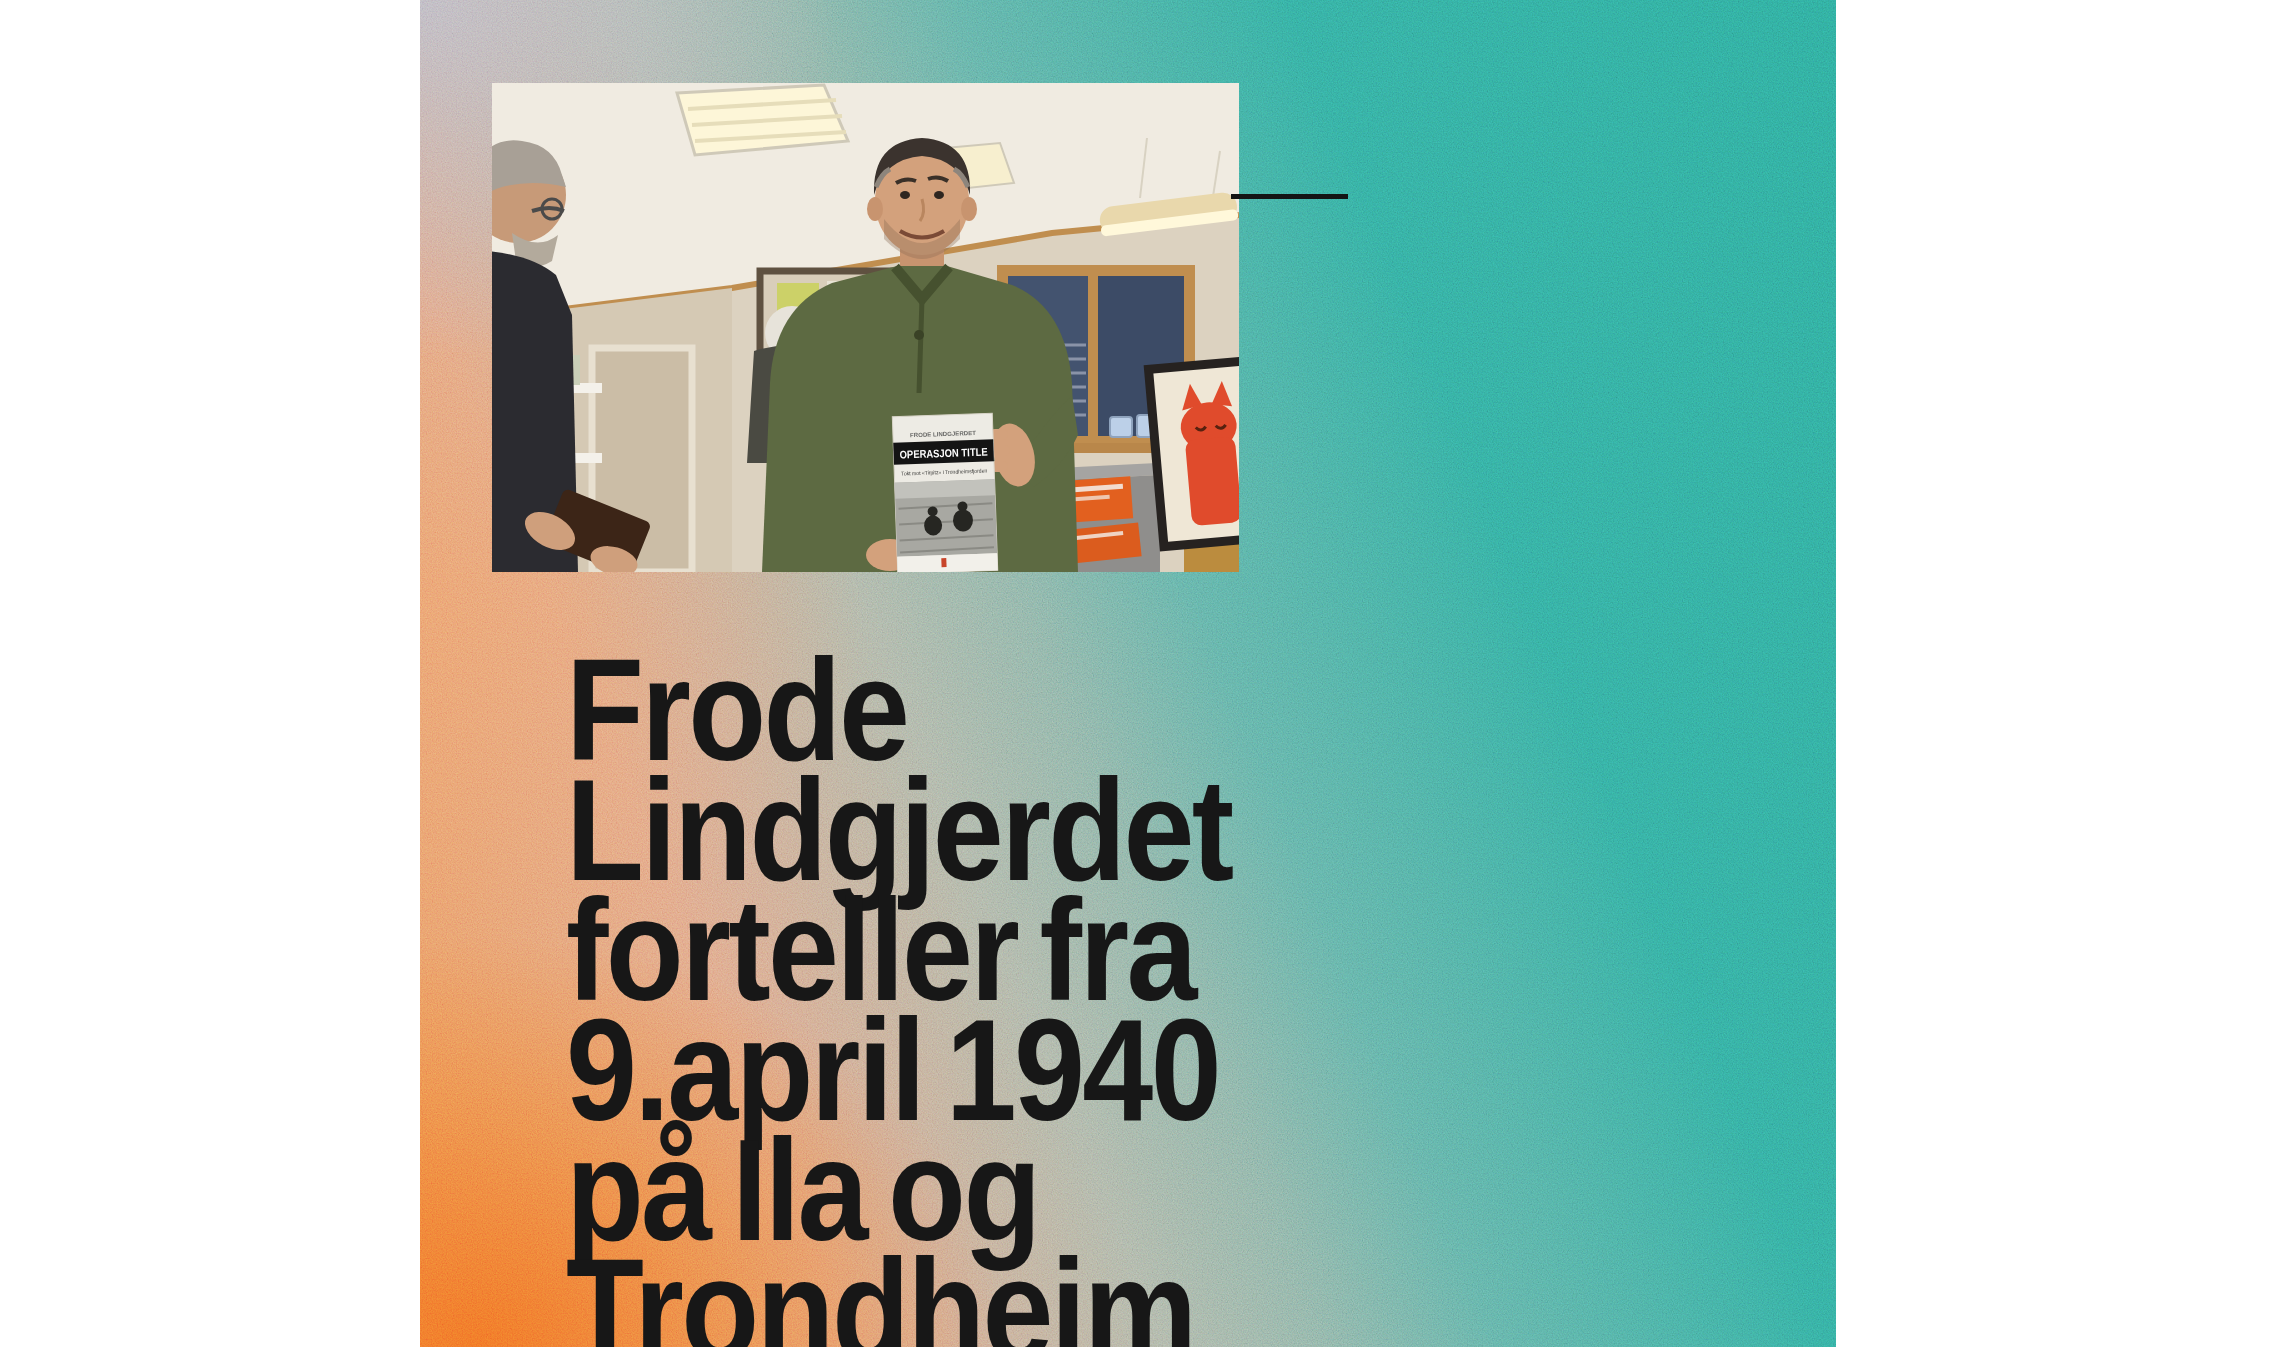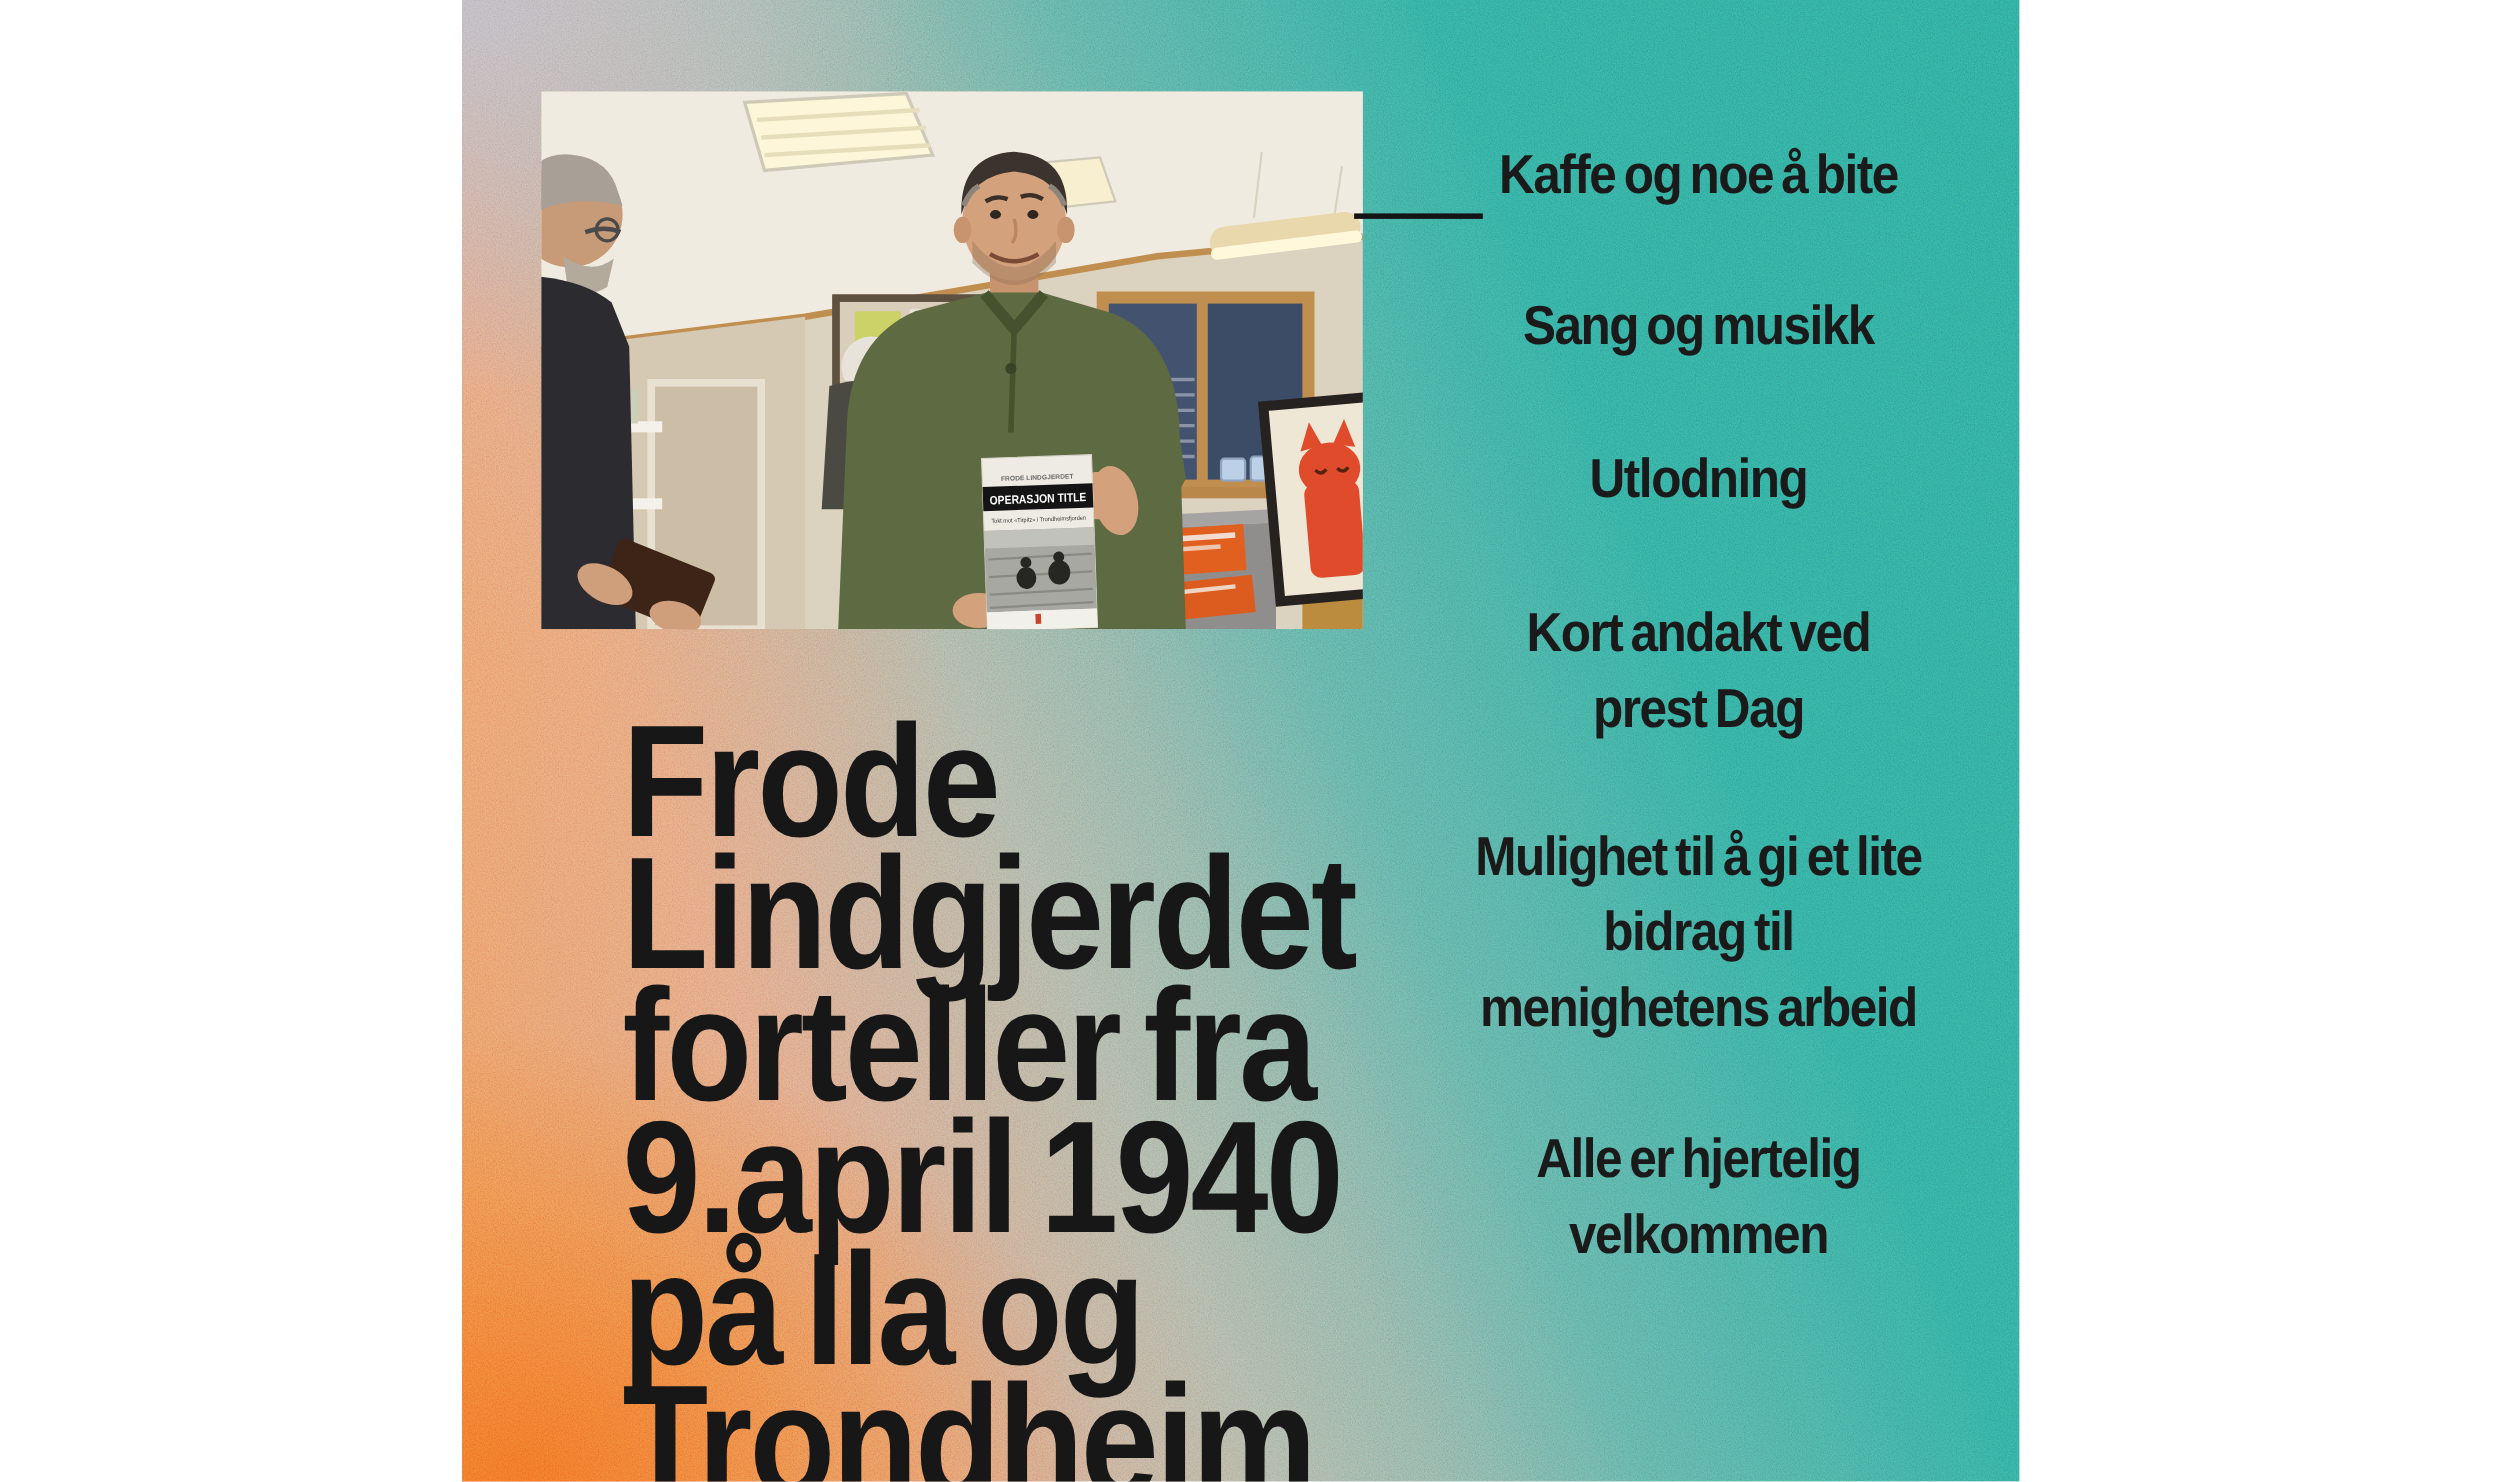--- a/index.html
+++ b/index.html
@@ -227,27 +227,15 @@
 
     <div class="dash"></div>
 
     <h1 class="headline">Frode
 Lindgjerdet
 forteller fra
 9.april 1940
 på Ila og
 Trondheim</h1>
 
-    <ul class="program">
-      <li class="program-item item-1">Kaffe og noe å bite</li>
-      <li class="program-item item-2">Sang og musikk</li>
-      <li class="program-item item-3">Utlodning</li>
-      <li class="program-item item-4">Kort andakt ved
-prest Dag</li>
-      <li class="program-item item-5">Mulighet til å gi et lite
-bidrag til
-menighetens arbeid</li>
-      <li class="program-item item-6">Alle er hjertelig
-velkommen</li>
-    </ul>
 
   </div>
 </div>
 
 </body></html>

